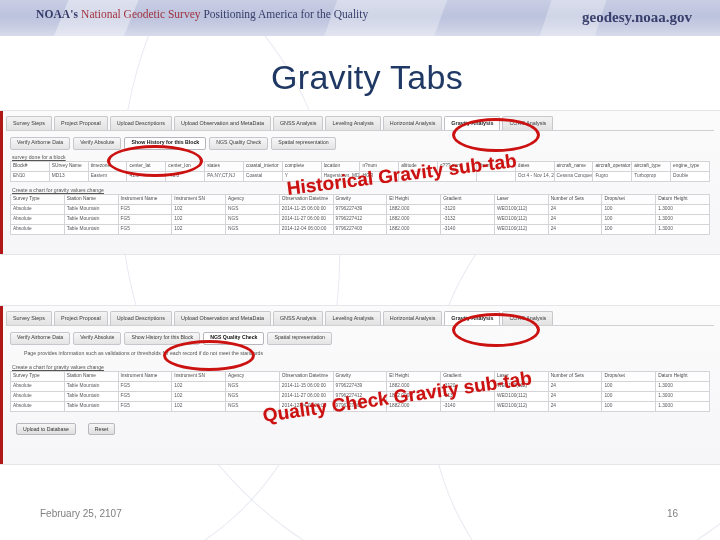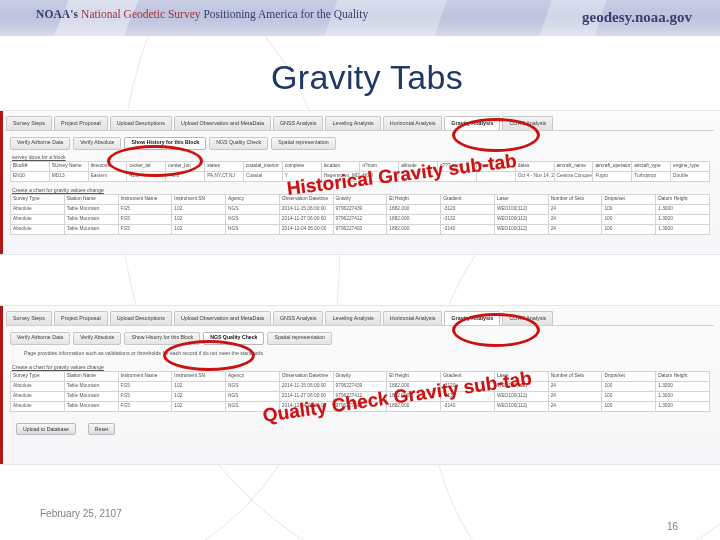--- a/index.html
+++ b/index.html
@@ -241,21 +241,21 @@
   #footer {
     position: absolute;
     left: 0; bottom: 16px;
     width: 720px;
     height: 16px;
     font-size: 10px;
     color: #808080;
   }
   #footer .f-date { position: absolute; left: 40px; top: 0; }
   #footer .f-mid  { position: absolute; left: 0; top: 0; width: 720px; text-align: center; }
-  #footer .f-page { position: absolute; right: 42px; top: 13px; margin-left: 12px; }
+  #footer .f-page { position: absolute; right: 42px; top: 0; margin-left: 12px; }
 </style>
 </head>
 <body>
 
 <div id="slide">
 
   <div class="wm" style="left:-180px; top:-60px; width:520px; height:640px;"></div>
   <div class="wm" style="left:120px; top:-220px; width:760px; height:820px;"></div>
   <div class="wm" style="left:430px; top:120px; width:620px; height:560px;"></div>
 

